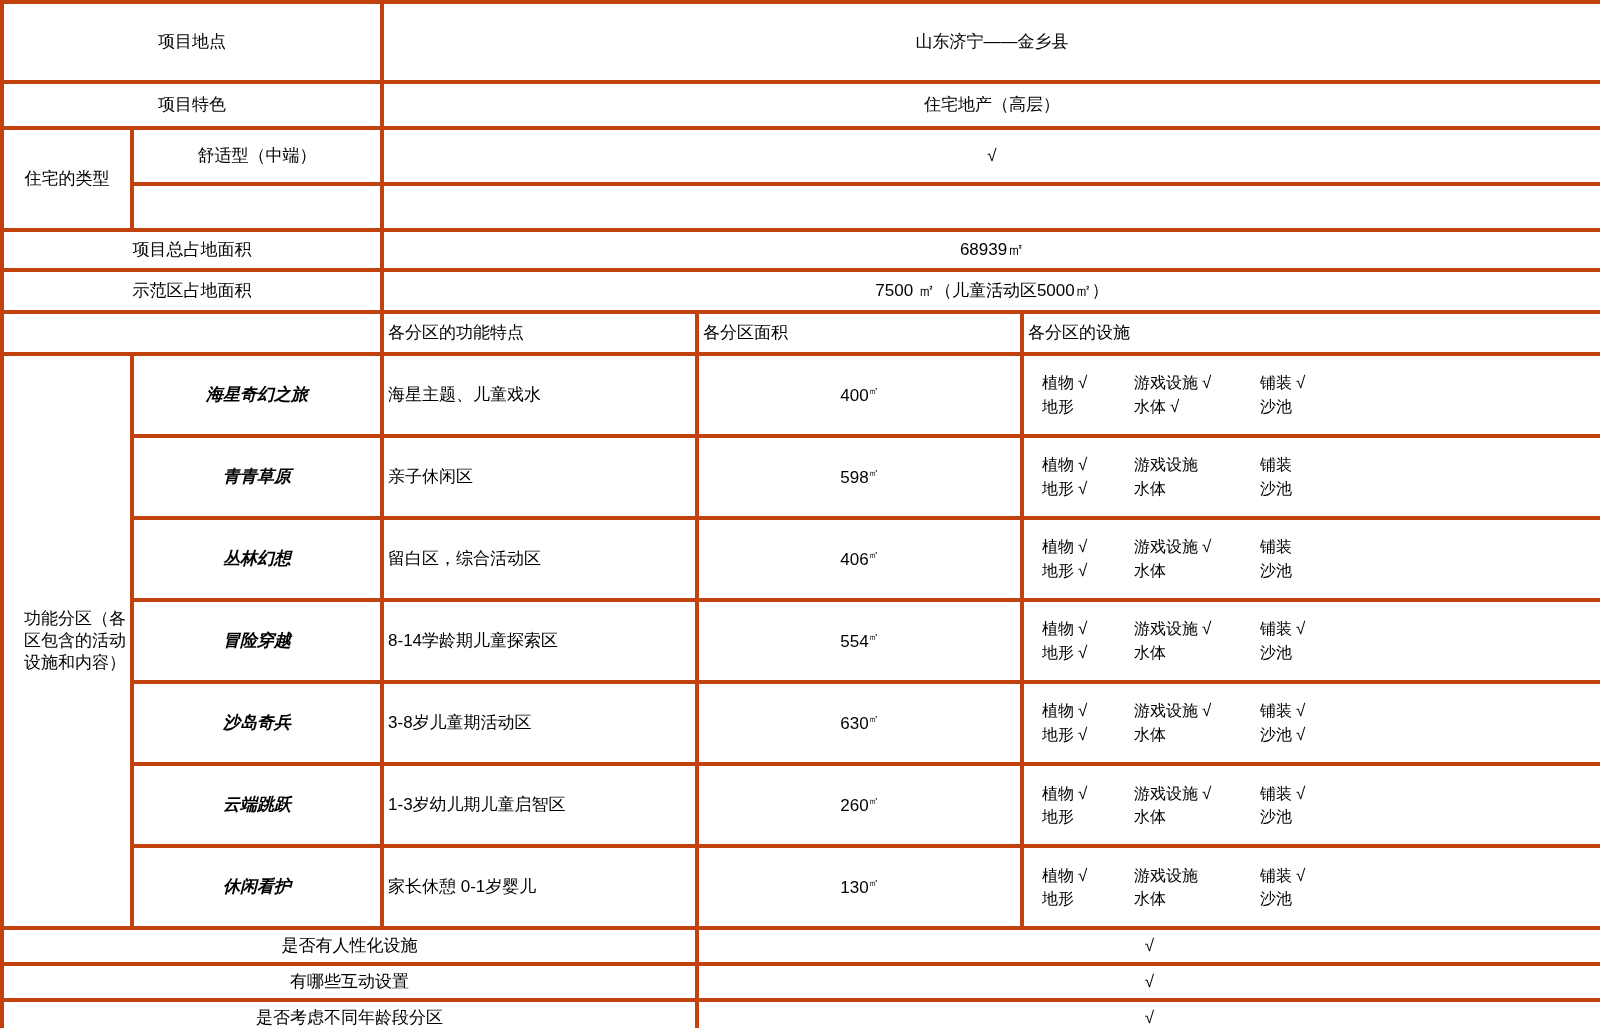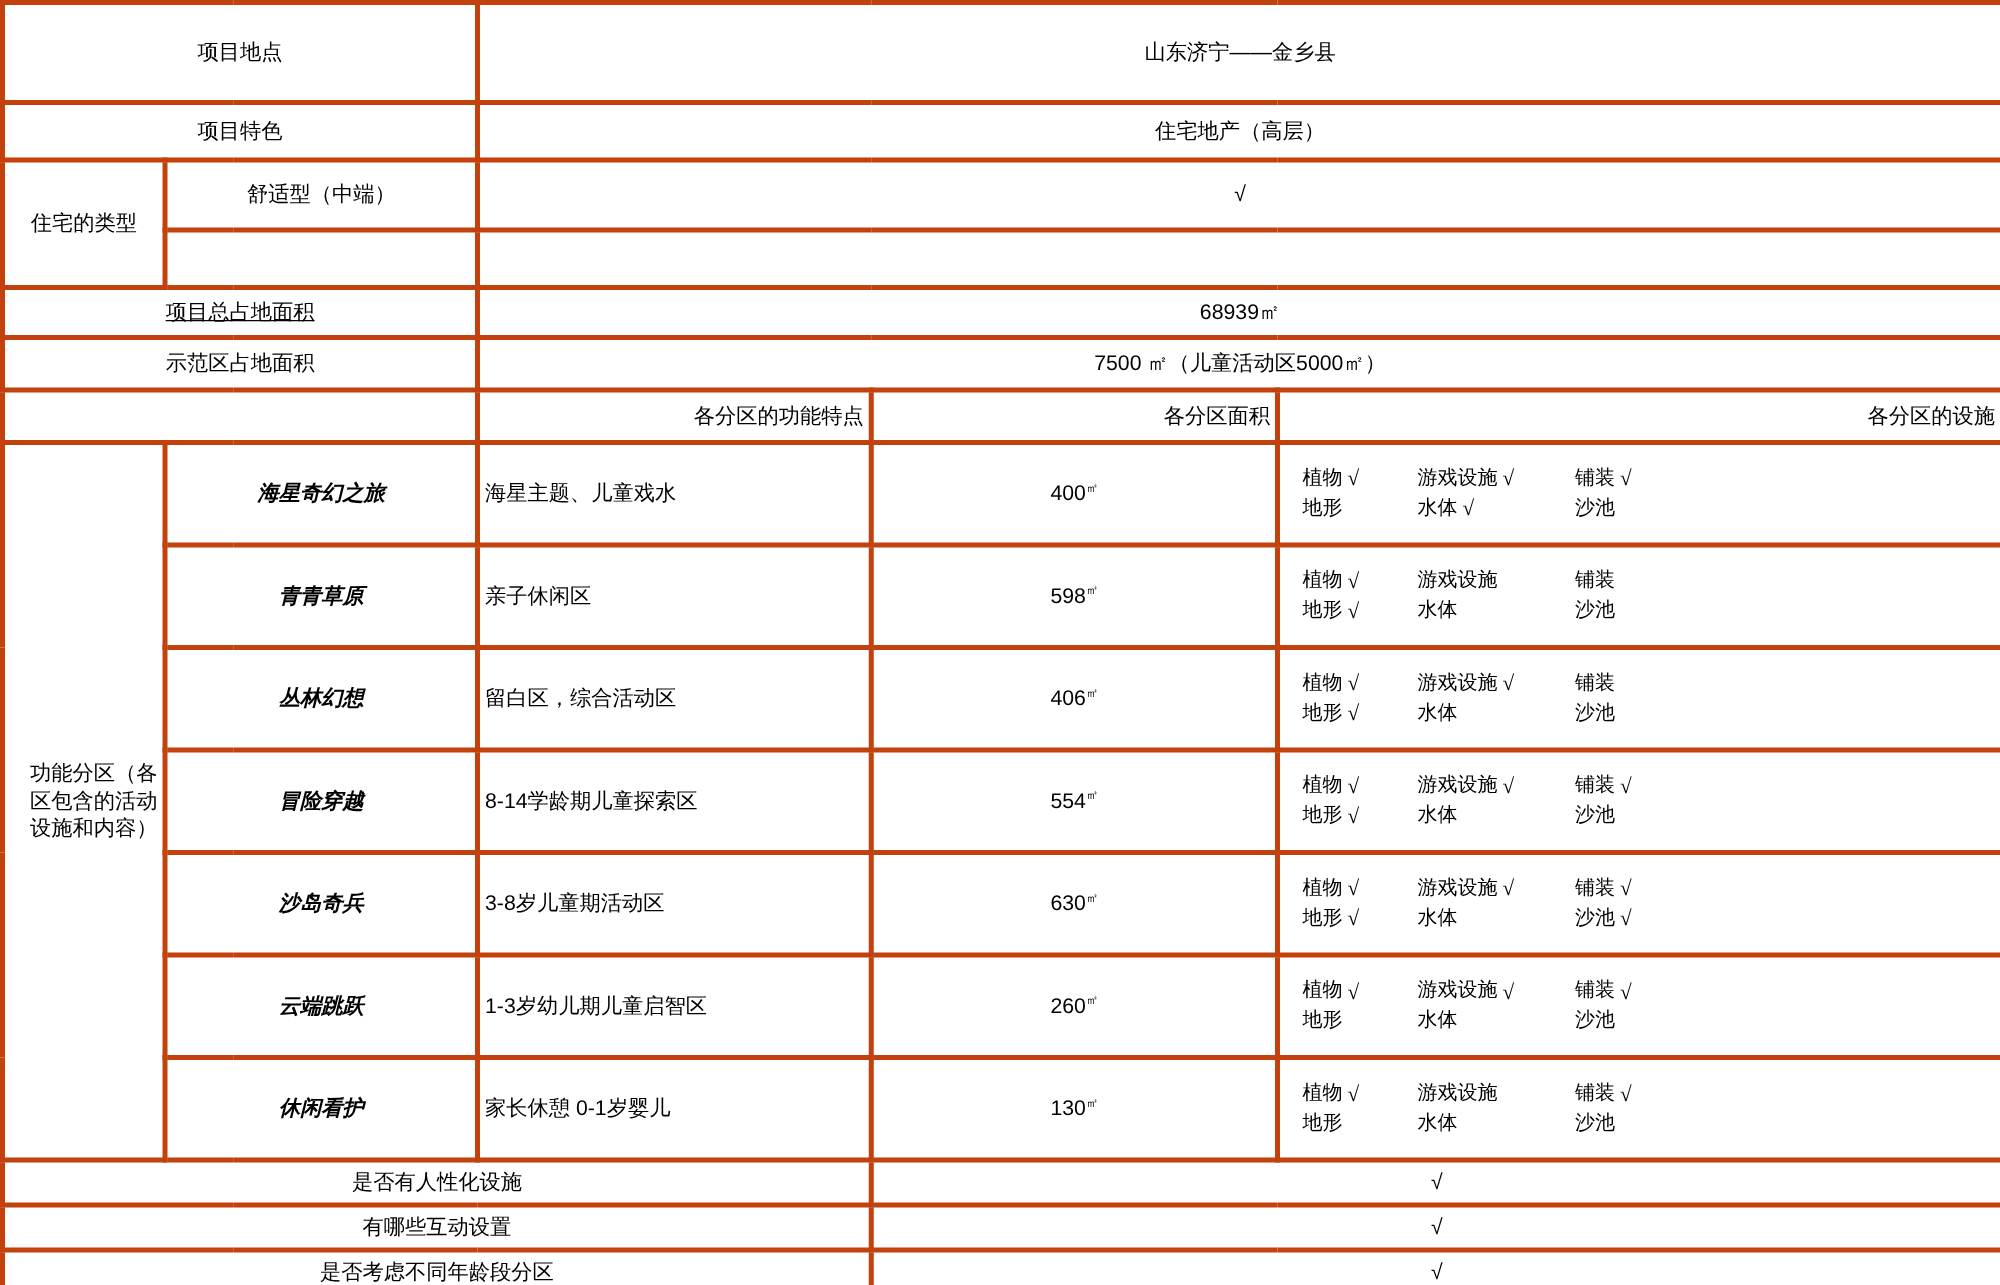--- a/index.html
+++ b/index.html
@@ -40,35 +40,34 @@
     grid-template-rows: auto auto;
     column-gap: 6px;
     row-gap: 2px;
     font-size: 16px;
     padding-left: 14px;
     width: 320px;
   }
   .fac-cell {
     white-space: nowrap;
     display: flex;
-    align-items: center;
+    align-items: flex-end;
     gap: 4px;
-    font-family: Liberation Serif, serif;
   }
   .fac-cell .mark {
     font-size: 17px;
   }
   .zone-name {
     font-weight: bold;
     font-size: 18px;
     text-align: center;
   }
   .area-cell { font-size: 17px; text-align: center; }
   .fn-col { font-size: 17px; padding-left: 10px; }
-  .hdr { font-size: 17px; text-align: right; }
+  .hdr { font-size: 17px; text-align: left; }
   .tall { height: 74px; font-style: italic; }
 </style>
 </head>
 <body>
 
 <table class="sheet">
   <colgroup>
     <col style="width:130px">
     <col style="width:55px">
     <col style="width:195px">
@@ -92,21 +91,21 @@
     <td rowspan="2" class="c-center">住宅的类型</td>
     <td colspan="2" class="c-center" style="height:48px;">舒适型（中端）</td>
     <td colspan="3" class="c-center check">√</td>
   </tr>
   <tr>
     <td colspan="2" class="c-center" style="height:38px;"></td>
     <td colspan="3" class="c-center"></td>
   </tr>
 
   <tr>
-    <td colspan="3" class="c-center" style="height:32px;text-decoration:underline;">项目总占地面积</td>
+    <td colspan="3" class="c-center" style="height:32px;">项目总占地面积</td>
     <td colspan="3" class="c-center">68939㎡</td>
   </tr>
 
   <tr>
     <td colspan="3" class="c-center" style="height:34px;">示范区占地面积</td>
     <td colspan="3" class="c-center">7500 ㎡（儿童活动区5000㎡）</td>
   </tr>
 
   <tr>
     <td colspan="3" class="c-center" style="height:34px;"></td>

